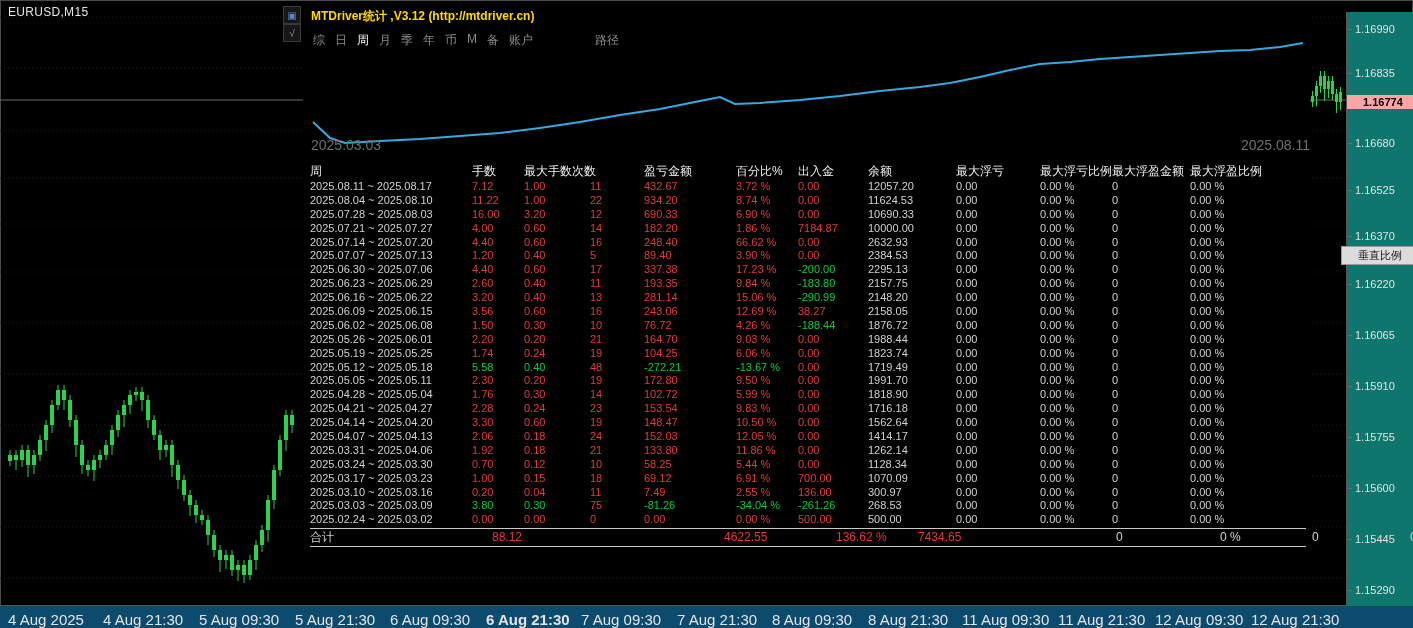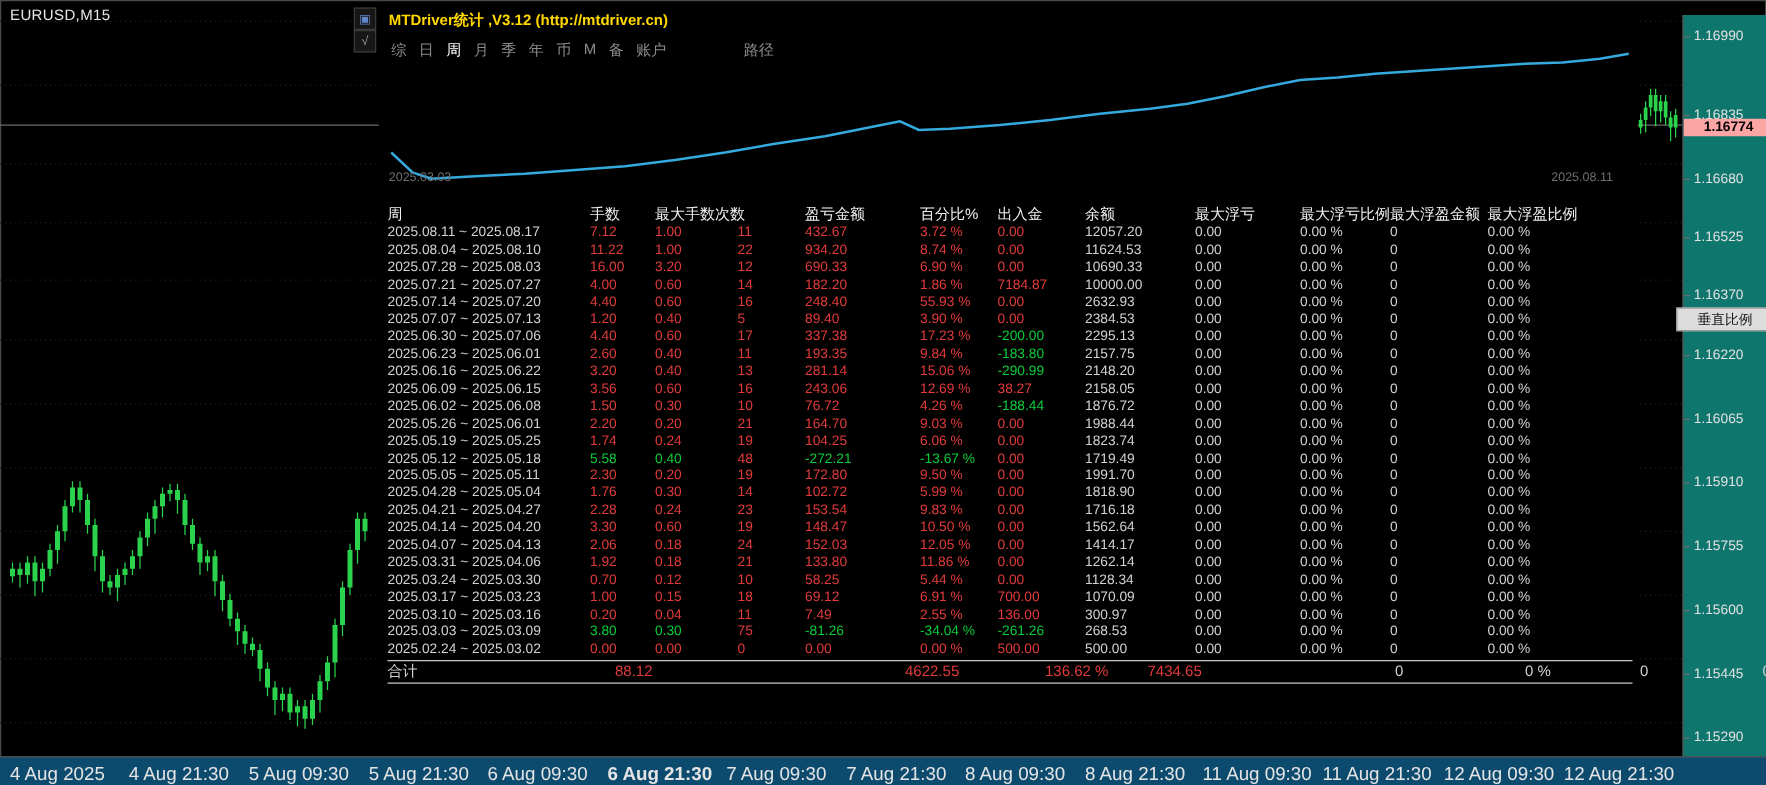--- a/index.html
+++ b/index.html
@@ -17,21 +17,21 @@
   .chart-btn.b2{top:24px;}
 
   
   .panel{position:absolute;left:303px;top:6px;width:1007px;height:540px;background:#000;z-index:3;}
   .panel-title{height:20px;line-height:20px;padding-left:8px;font-size:12px;font-weight:bold;color:#ffd800;white-space:nowrap;}
   .panel-menu{position:absolute;left:10px;top:26px;display:flex;gap:10px;font-size:12px;color:#8b8b8b;z-index:5;}
   .menu-item{cursor:pointer;white-space:nowrap;}
   .menu-item.active{color:#ffffff;}
   .menu-item.gap{margin-left:52px;}
   .equity-svg{position:absolute;left:0;top:20px;width:1007px;height:134px;z-index:4;}
-  .eq-date{position:absolute;font-size:10px;color:#6f6f6f;z-index:5;}
+  .eq-date{position:absolute;font-size:14px;color:#6f6f6f;z-index:5;}
   .eq-date.s{left:8px;top:131px;}
   .eq-date.e{left:938px;top:131px;}
 
   .tbl{position:absolute;left:7px;top:156px;width:996px;z-index:5;font-size:11px;}
   .trow{display:grid;grid-template-columns:162px 52px 66px 54px 92px 62px 70px 88px 84px 72px 78px 74px;
     height:13.9px;line-height:13.9px;white-space:nowrap;}
   .trow span{white-space:nowrap;overflow:visible;}
   .thead{height:18px;line-height:18px;font-size:12px;color:#efefef;}
   .thead .span2{grid-column:span 2;}
   .tfoot{height:17px;line-height:16px;font-size:12px;color:#efefef;
@@ -307,21 +307,21 @@
           <span class="plain">0</span>
           <span class="plain">0.00 %</span>
         </div>
 
         <div class="trow">
           <span class="plain">2025.07.14 ~ 2025.07.20</span>
           <span class="pos">4.40</span>
           <span class="pos">0.60</span>
           <span class="pos">16</span>
           <span class="pos">248.40</span>
-          <span class="pos">55.93 %</span>
+          <span class="pos">66.62 %</span>
           <span class="pos">0.00</span>
           <span class="plain">2632.93</span>
           <span class="plain">0.00</span>
           <span class="plain">0.00 %</span>
           <span class="plain">0</span>
           <span class="plain">0.00 %</span>
         </div>
 
         <div class="trow">
           <span class="plain">2025.07.07 ~ 2025.07.13</span>
@@ -347,21 +347,21 @@
           <span class="pos">17.23 %</span>
           <span class="neg">-200.00</span>
           <span class="plain">2295.13</span>
           <span class="plain">0.00</span>
           <span class="plain">0.00 %</span>
           <span class="plain">0</span>
           <span class="plain">0.00 %</span>
         </div>
 
         <div class="trow">
-          <span class="plain">2025.06.23 ~ 2025.06.01</span>
+          <span class="plain">2025.06.23 ~ 2025.06.29</span>
           <span class="pos">2.60</span>
           <span class="pos">0.40</span>
           <span class="pos">11</span>
           <span class="pos">193.35</span>
           <span class="pos">9.84 %</span>
           <span class="neg">-183.80</span>
           <span class="plain">2157.75</span>
           <span class="plain">0.00</span>
           <span class="plain">0.00 %</span>
           <span class="plain">0</span>
@@ -638,21 +638,21 @@
       <span class="plain">0</span>
       <span class="plain">0 %</span>
     </div>
   </div>
 </div>
 
 <div class="price-axis">
 
     <div class="price-label" style="top: 17px;">1.16990</div>
 
-    <div class="price-label" style="top: 80px;">1.16835</div>
+    <div class="price-label" style="top: 61px;">1.16835</div>
 
     <div class="price-label" style="top: 131px;">1.16680</div>
 
     <div class="price-label" style="top: 178px;">1.16525</div>
 
     <div class="price-label" style="top: 224px;">1.16370</div>
 
     <div class="price-label" style="top: 272px;">1.16220</div>
 
     <div class="price-label" style="top: 323px;">1.16065</div>

